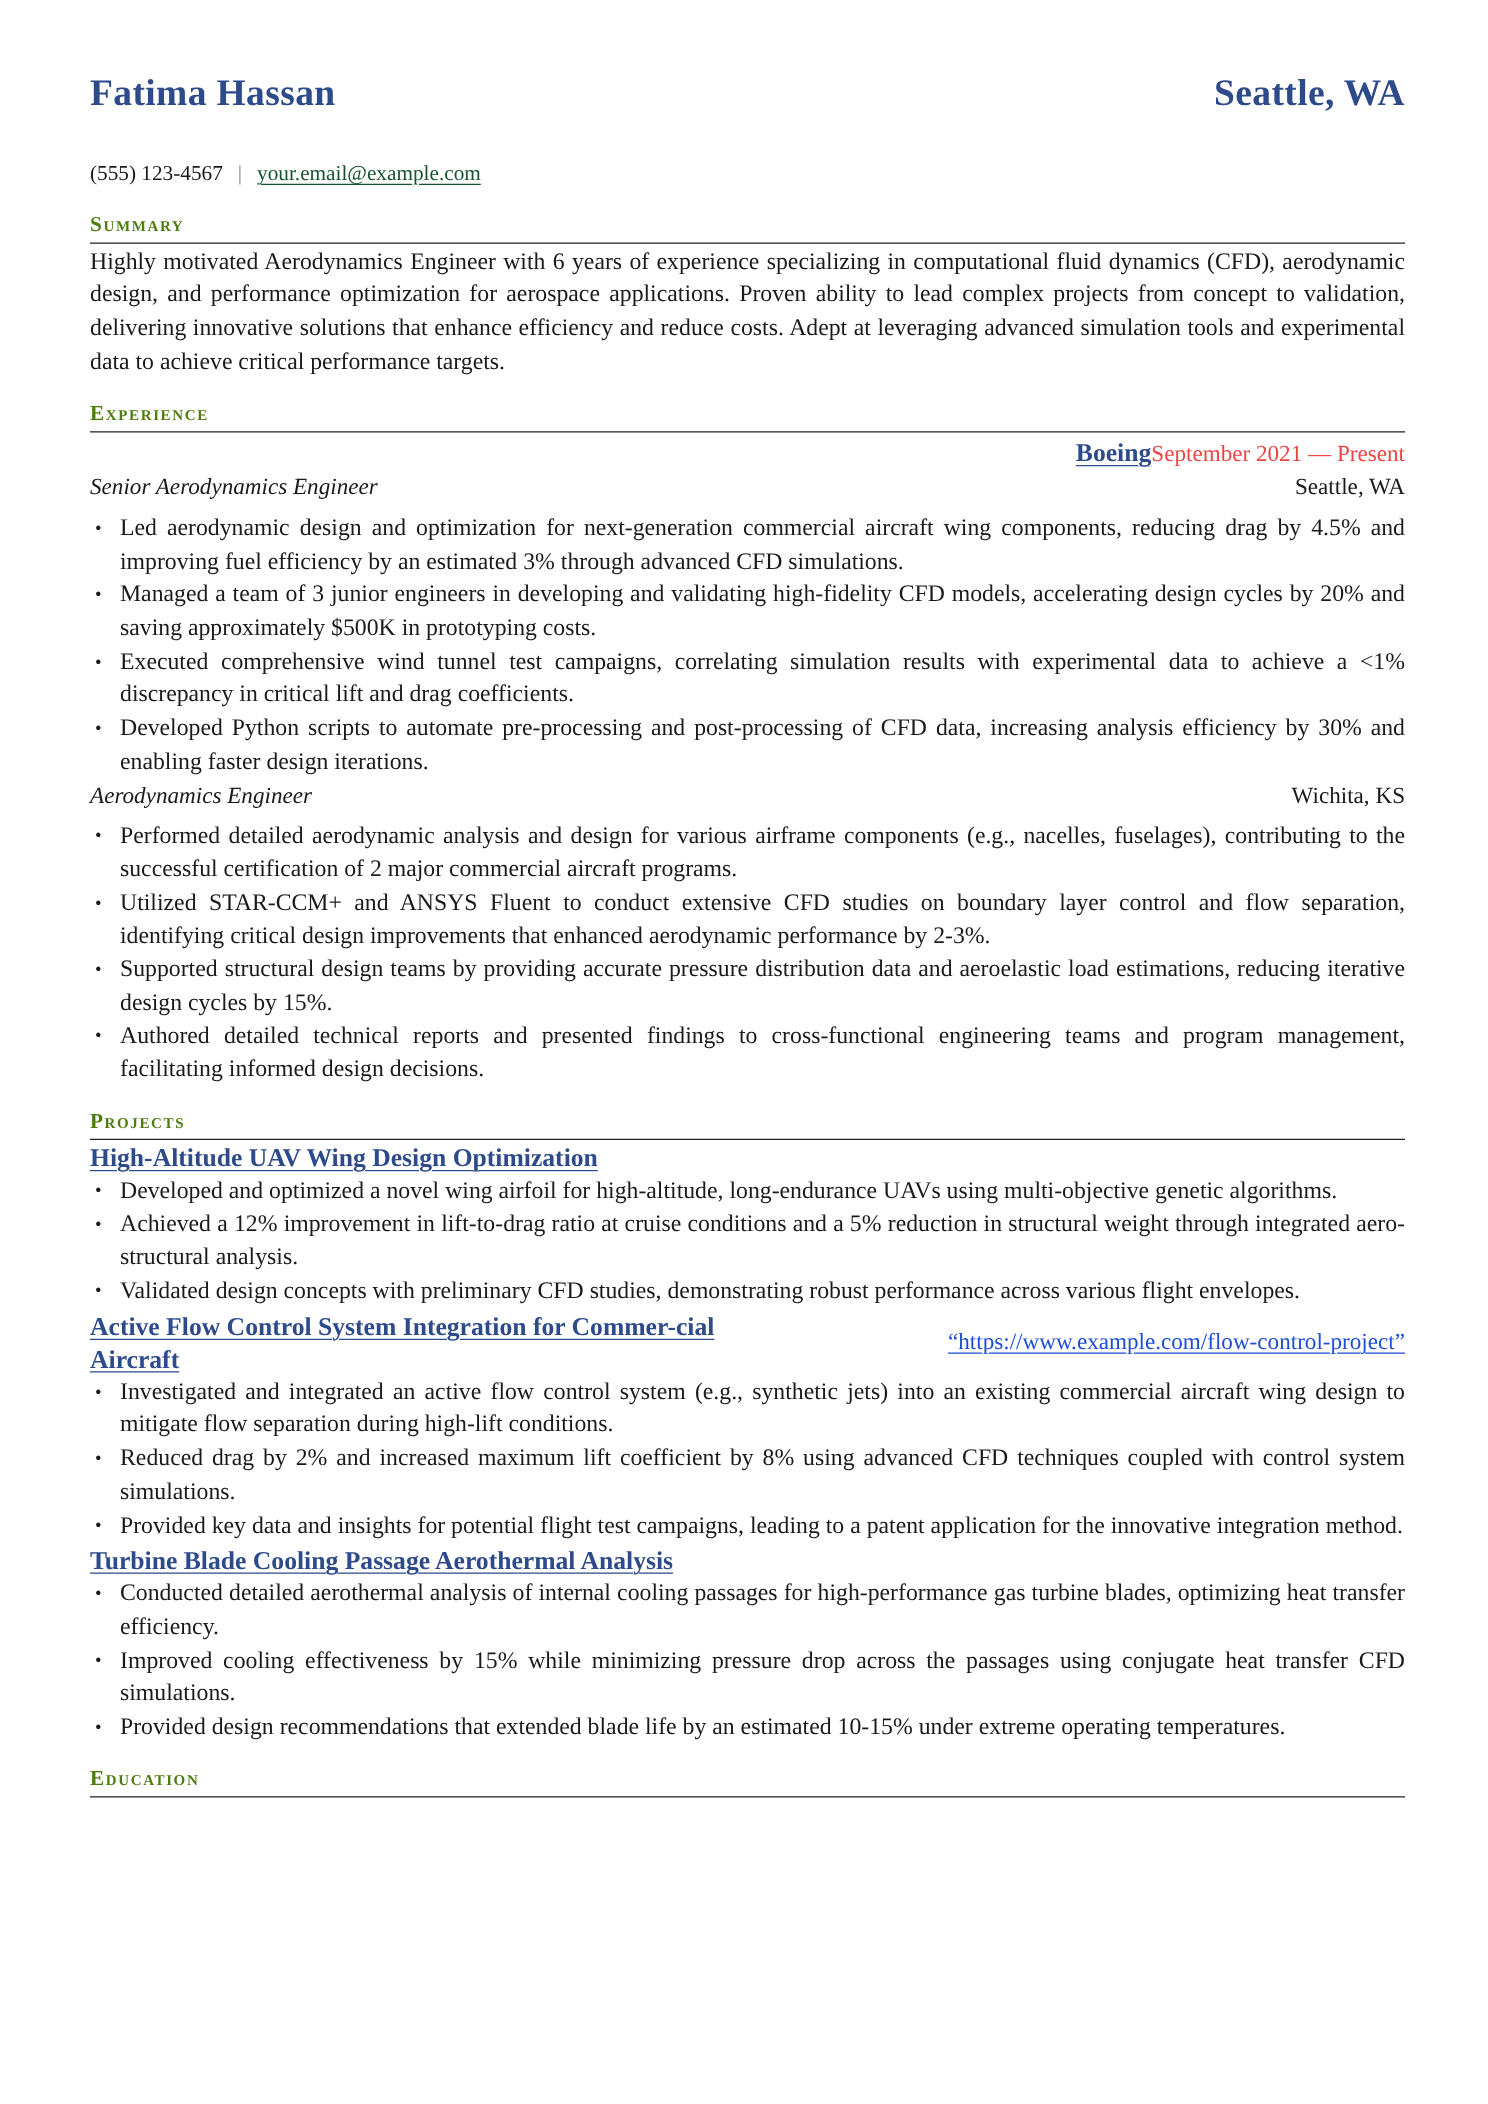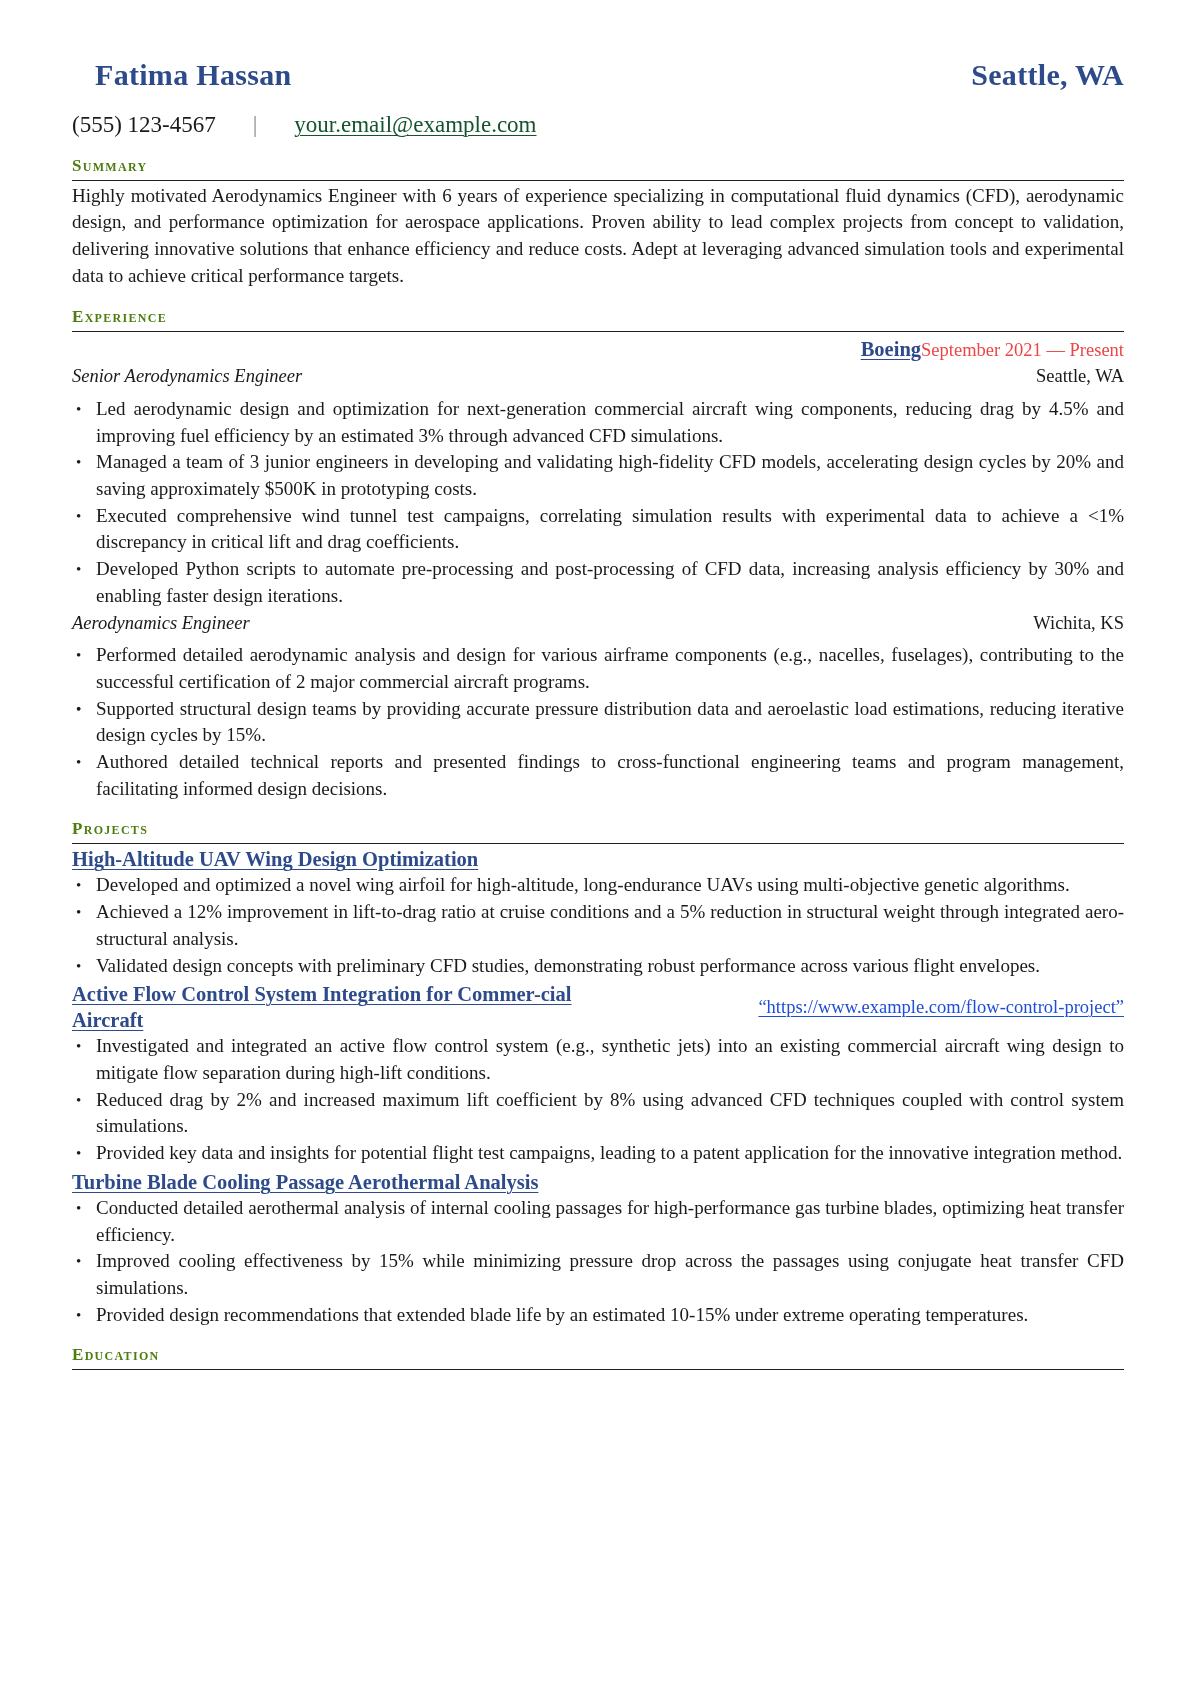--- a/index.html
+++ b/index.html
@@ -18,40 +18,38 @@
     font-family: "Liberation Serif", "DejaVu Serif", serif;
     font-size: 19px;
     line-height: 26.7px;
   }
 
   .header-row {
     display: flex;
     justify-content: space-between;
     align-items: baseline;
     height: 44px;
-    margin-left: 23px;
   }
   .name {
     font-size: 30px;
     font-weight: bold;
     color: #2d4a8a;
     letter-spacing: 0.3px;
   }
   .location {
     font-size: 30px;
     font-weight: bold;
     color: #2d4a8a;
     letter-spacing: 0.3px;
   }
   .contact-row {
-    margin-top: 6px;
-    font-size: 23px;
-    display: flex;
-    align-items: baseline;
-    gap: 25px;
+    margin-top: 20px;
+    font-size: 17px;
+    display: flex;
+    align-items: baseline;
   }
   .contact-sep {
     color: #888;
     margin: 0 12px;
   }
   .contact-email {
     color: #14532d;
     text-decoration: underline;
     text-decoration-thickness: 1px;
     text-underline-offset: 3px;
@@ -175,21 +173,21 @@
     </ul>
   </div>
 
   <div class="job">
     <div class="job-sub">
       <span class="role">Aerodynamics Engineer</span>
       <span class="job-loc">Wichita, KS</span>
     </div>
     <ul class="bullets">
       <li><span class="bullet-dot">•</span><span>Performed detailed aerodynamic analysis and design for various airframe components (e.g., nacelles, fuselages), contributing to the successful certification of 2 major commercial aircraft programs.</span></li>
-      <li><span class="bullet-dot">•</span></li>
+      <li><span class="bullet-dot">•</span><span>Utilized STAR-CCM+ and ANSYS Fluent to conduct extensive CFD studies on boundary layer control and flow separation, identifying critical design improvements that enhanced aerodynamic performance by 2-3%.</span></li>
       <li><span class="bullet-dot">•</span><span>Supported structural design teams by providing accurate pressure distribution data and aeroelastic load estimations, reducing iterative design cycles by 15%.</span></li>
       <li><span class="bullet-dot">•</span><span>Authored detailed technical reports and presented findings to cross-functional engineering teams and program management, facilitating informed design decisions.</span></li>
     </ul>
   </div>
 
   <div class="section-title">Projects</div>
 
   <div class="project">
     <div class="project-head">
       <a class="project-title">High-Altitude UAV Wing Design Optimization</a>

